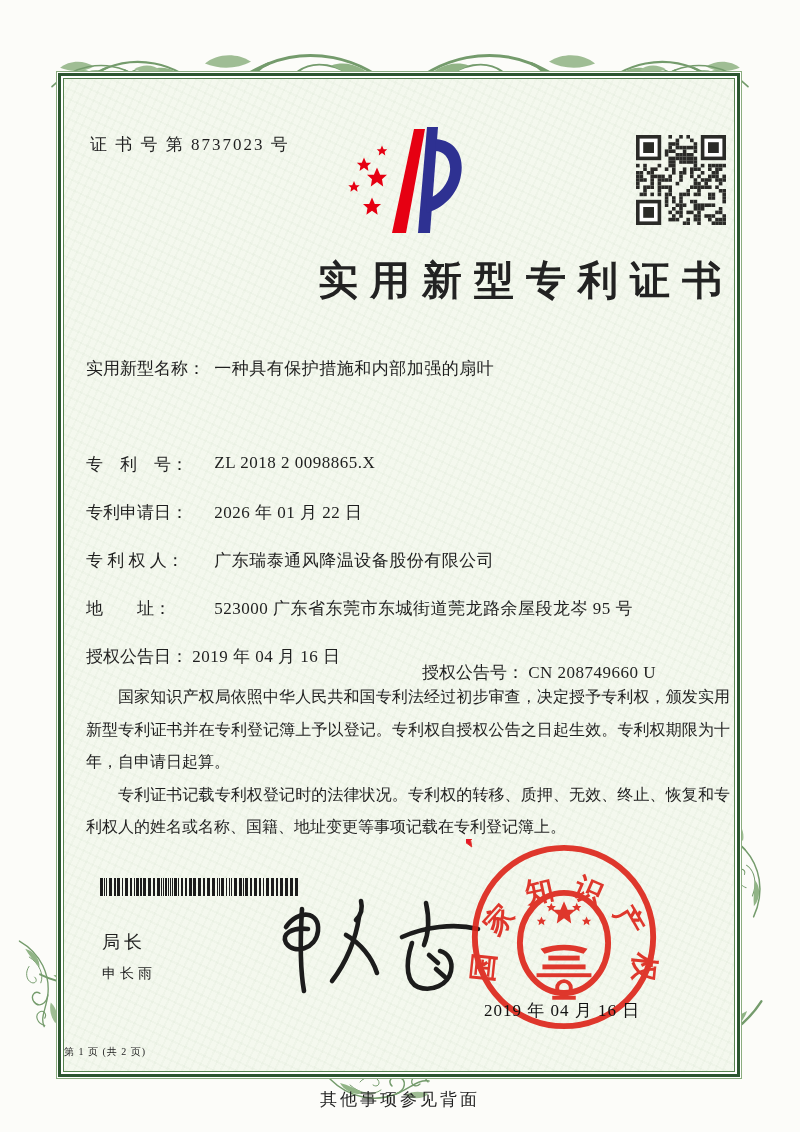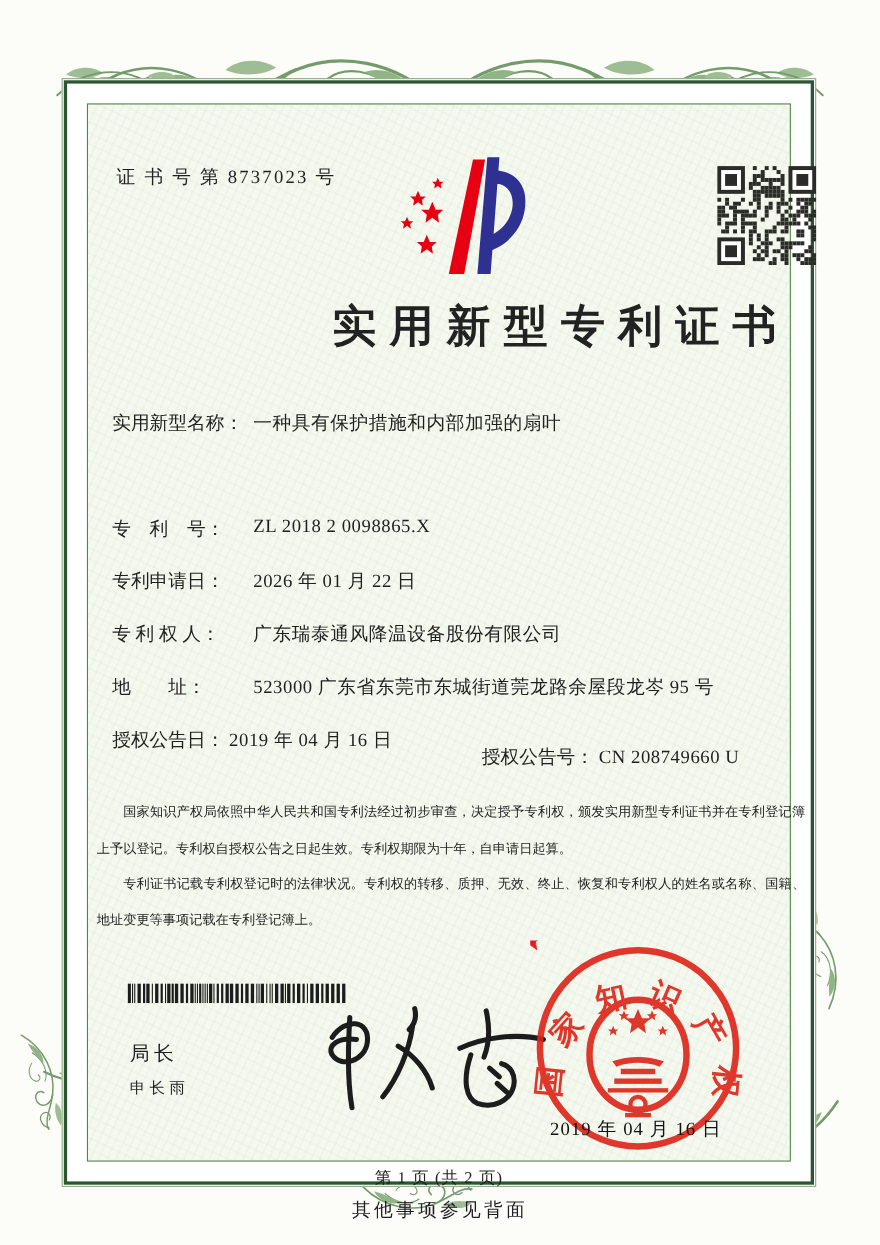--- a/index.html
+++ b/index.html
@@ -11,21 +11,21 @@
     color:#1f1f1f;
     overflow:hidden;
   }
   .ornament { position:absolute; pointer-events:none; opacity:.85; }
   .frame-outer {
     position:absolute; left:56px; top:71px; width:686px; height:1008px;
     border:1px solid #8aac7f; padding:1px; background:#fff; z-index:2;
   }
   .frame-mid {
     width:100%; height:100%;
-    border:3px solid #2c5630; padding:18px; background:#fff;
+    border:3px solid #2c5630; padding:2px; background:#fff;
   }
   .frame-inner {
     width:100%; height:100%;
     border:1px solid #55824e;
     background:
       repeating-linear-gradient(115deg, rgba(125,165,115,.045) 0 2px, rgba(0,0,0,0) 2px 7px),
       repeating-linear-gradient(25deg, rgba(125,165,115,.045) 0 2px, rgba(0,0,0,0) 2px 9px),
       #f4f8ee;
     position:relative;
   }
@@ -34,30 +34,30 @@
   .qr { position:absolute; left:572px; top:56px; }
   .title {
     position:absolute; left:0; top:174px; width:100%;
     text-align:right; font-size:40px; font-weight:600;
     letter-spacing:12px; text-indent:12px; color:#222;
   }
   .field-row { position:absolute; left:22px; font-size:17px; white-space:nowrap; }
   .flabel { display:inline-block; min-width:124px; vertical-align:top; }
   .fvalue { letter-spacing:.5px; }
   .pair2 { position:absolute; left:336px; top:16px; }
-  .paragraphs { position:absolute; left:8px; top:602px; width:644px;
-    font-size:12px; line-height:32.5px; text-align:justify;margin-top:25px; }
+  .paragraphs { position:absolute; left:22px; top:602px; width:644px;
+    font-size:16px; line-height:32.5px; text-align:justify; }
   .paragraphs p { text-indent:2em; }
   .barcode { position:absolute; left:36px; top:799px; }
   .signer-title { position:absolute; left:38px; top:851px; font-size:18px; letter-spacing:4px; }
   .signer-name  { position:absolute; left:38px; top:886px; font-size:14px; letter-spacing:4px; }
   .signature { position:absolute; left:200px; top:808px; }
   .seal { position:absolute; left:402px; top:760px; }
   .seal-date { position:absolute; left:420px; top:920px; font-size:17px; letter-spacing:1px; color:#111; }
-  .page-info { position:absolute; left:0; top:966px; width:100%; text-align:center; font-size:15px; letter-spacing:1px; }
+  .page-info { position:absolute; left:0; top:966px; width:100%; font-size:10px; letter-spacing:1px; }
   .back-note { position:absolute; left:0; top:1088px; width:100%; text-align:center; font-size:17px; letter-spacing:3px; z-index:3; }
 </style>
 </head>
 <body>
 
 <svg class="ornament" width="800" height="1132" style="left:0;top:0;">
   <defs>
     <g id="flourish" stroke="#5d8b54" fill="none" stroke-width="3" stroke-linecap="round">
       <path d="M0,52 C40,12 92,6 132,22 C162,34 176,52 198,48"></path>
       <path d="M132,22 C152,30 154,50 138,56 C124,60 114,48 124,38"></path>

